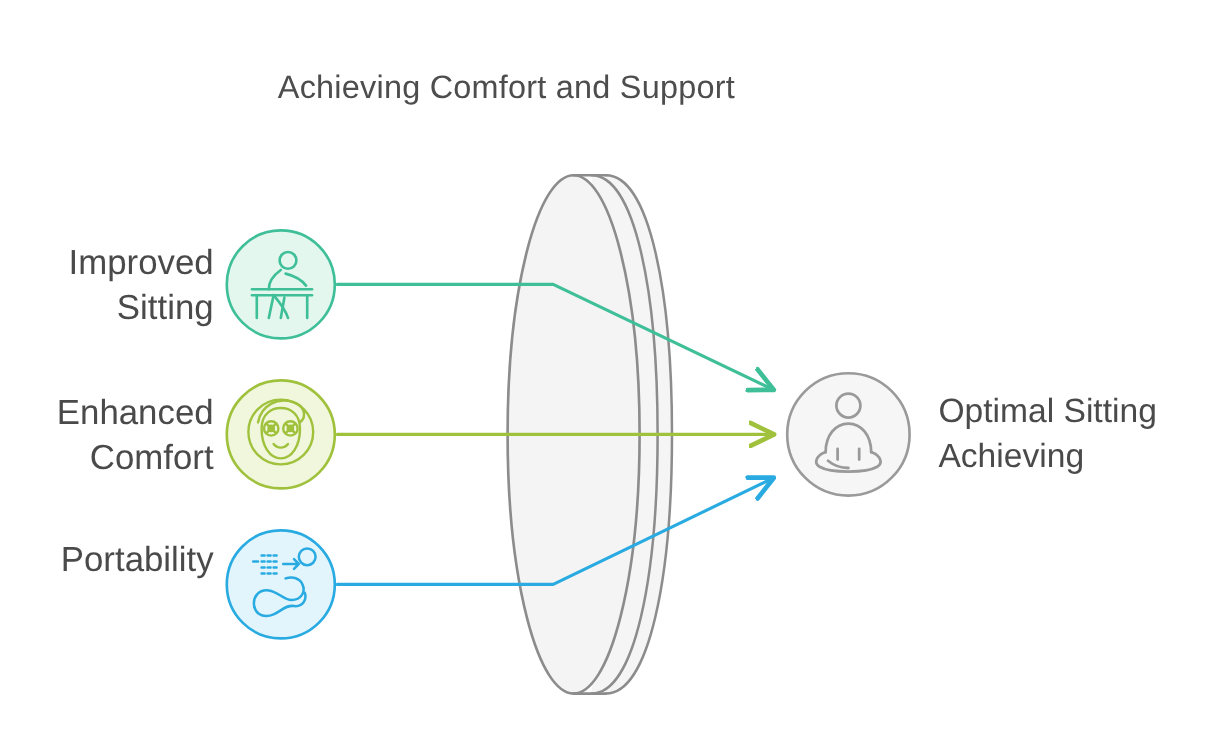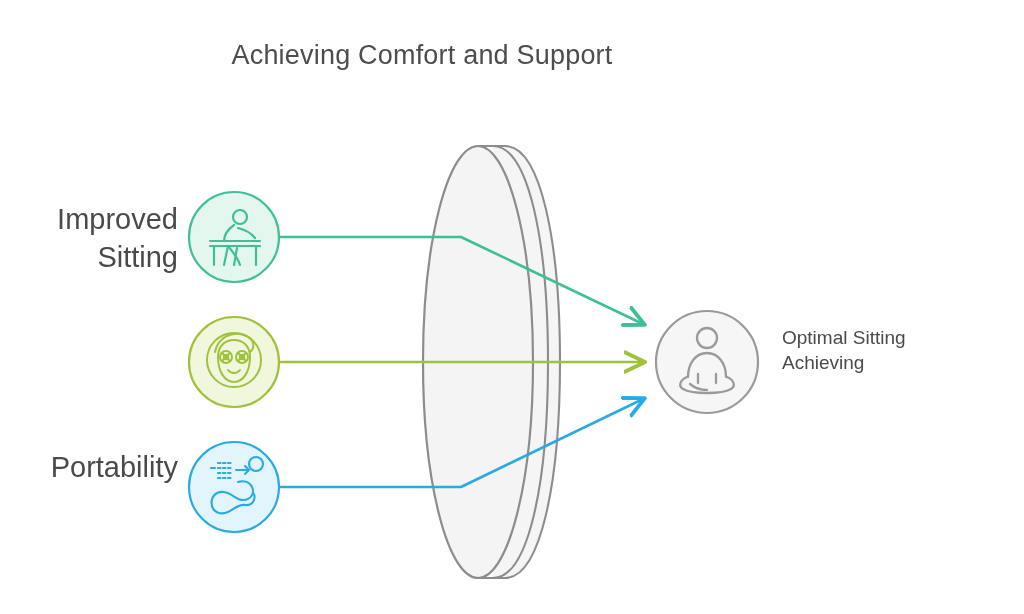--- a/index.html
+++ b/index.html
@@ -19,21 +19,21 @@
     position: relative;
     width: 1024px;
     height: 614px;
     background: #ffffff;
   }
 
   
   .title {
     position: absolute;
     left: 0;
-    top: 40px;
+    top: 58px;
     width: 844px;
     text-align: center;
     font-size: 27px;
     font-weight: 400;
     color: #4d4d4d;
     letter-spacing: 0.2px;
     white-space: nowrap;
   }
 
   
@@ -59,21 +59,21 @@
   .src-label.l2 { left: 28px; top: 325px; }
   .src-label.l3 { left: 28px; top: 448px; }
 
   
   .tgt-label {
     position: absolute;
     left: 782px;
     top: 325px;
     width: 240px;
     text-align: left;
-    font-size: 19px;
+    font-size: 28px;
     line-height: 1.32;
     font-weight: 400;
     color: #4a4a4a;
   }
   .tgt-label .ln { display: block; }
   .src-label .ln { display: block; }
 </style>
 </head>
 <body>
 
@@ -197,20 +197,24 @@
         <path d="M 716,374 L 716,383"></path>
       </g>
     </g>
   </svg>
 
   <div class="src-label l1">
     <span class="ln">Improved</span>
     <span class="ln">Sitting</span>
   </div>
 
+  <div class="src-label l2">
+    <span class="ln">Enhanced</span>
+    <span class="ln">Comfort</span>
+  </div>
 
   <div class="src-label l3">
     <span class="ln">Portability</span>
   </div>
 
   <div class="tgt-label">
     <span class="ln">Optimal Sitting</span>
     <span class="ln">Achieving</span>
   </div>
 

